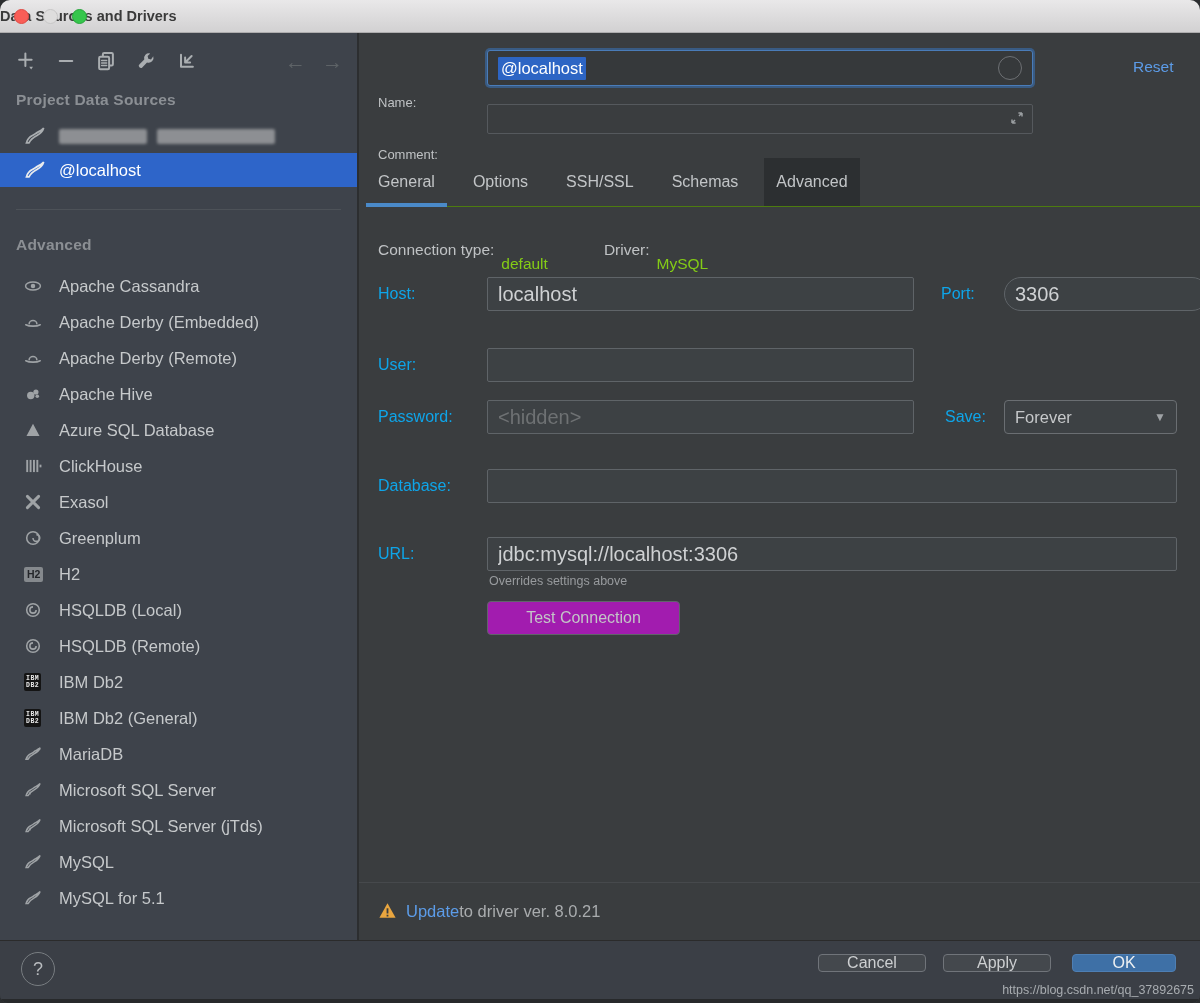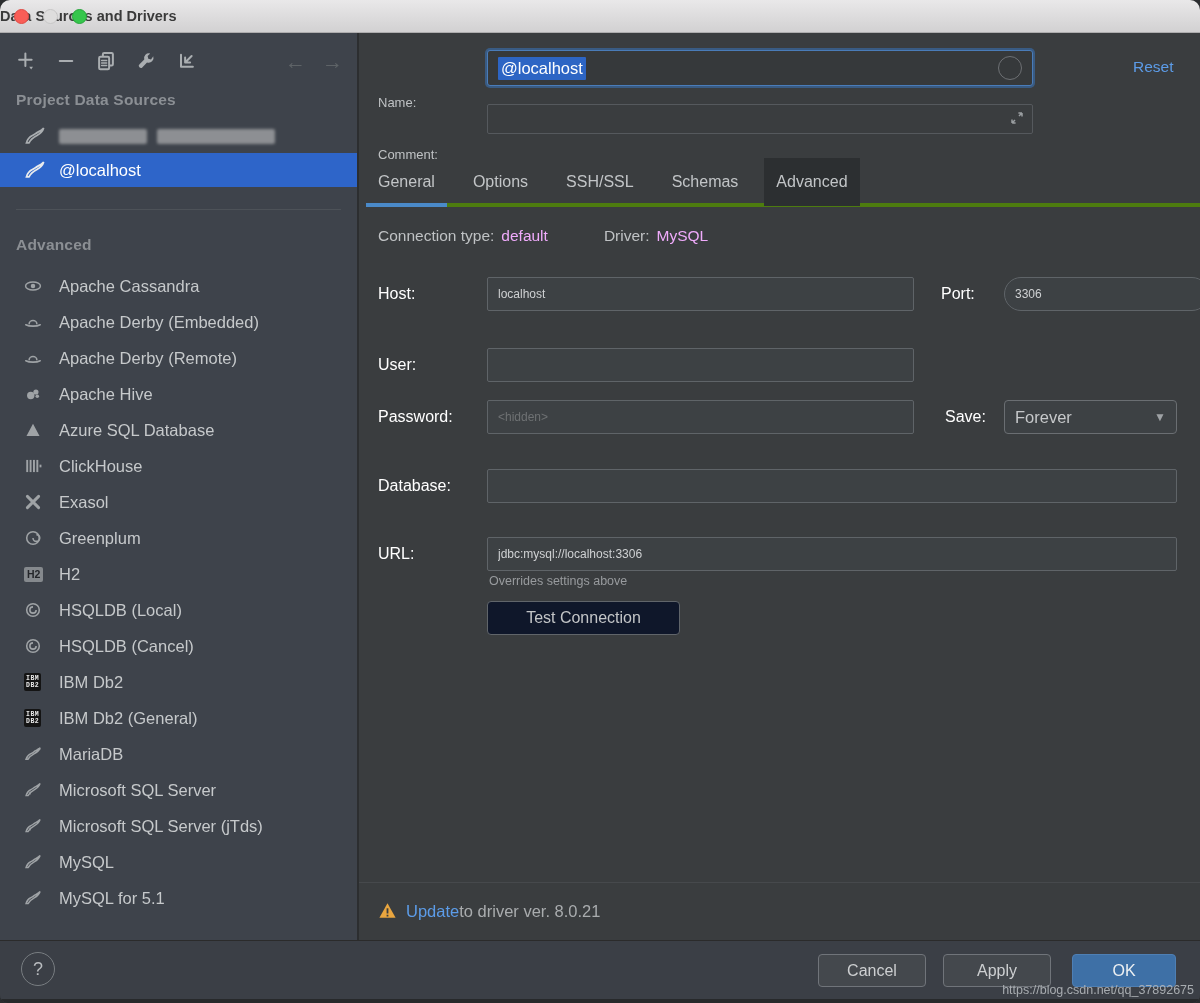--- a/index.html
+++ b/index.html
@@ -37,57 +37,57 @@
   .drv-list{margin-top:14px;}
   .drv-item{height:36px;display:flex;align-items:center;padding-left:24px;font-size:16.5px;color:#c6c9cb;cursor:pointer;}
   .drv-item .icn{width:22px;height:18px;margin-right:13px;color:#9fa3a6;flex:none;display:flex;align-items:center;justify-content:flex-start;}
   .drv-item .icn svg{width:18px;height:18px;}
   .badge{display:inline-block;font-weight:bold;border-radius:2px;text-align:center;}
   .badge.h2b{background:#85898d;color:#24262a;font-size:10.5px;padding:2px 3px;line-height:11px;}
   .badge.ibmb{background:#141414;color:#eaeaea;font-size:6.5px;line-height:7px;padding:2px 2px;letter-spacing:.5px;font-family:"Liberation Mono","DejaVu Sans Mono",monospace;}
   
   .panel{position:absolute;top:33px;left:359px;width:841px;height:907px;background:#3a3d3f;}
   .plabel{position:absolute;font-size:13px;color:#bfc2c4;margin-top:36px;}
-  .flabel{position:absolute;font-size:16px;color:#ffffff;}
+  .flabel{position:absolute;font-size:16px;color:#0ea5e9;}
   .name-input{position:absolute;left:128px;top:17px;width:546px;height:36px;background:#36393b;
     border:1px solid #4a7cb8;border-radius:3px;box-shadow:0 0 0 2px rgba(57,116,188,.55);
     display:flex;align-items:center;padding:0 10px;cursor:text;}
   .name-sel{background:#2d65c4;color:#fff;font-size:16.5px;padding:2px 3px;border-radius:1px;}
   .name-circle{position:absolute;right:10px;top:5px;width:24px;height:24px;border:1.5px solid #84888c;border-radius:50%;opacity:.7;}
   .reset-link{position:absolute;left:774px;top:25px;font-size:15.5px;color:#5c9ce8;cursor:pointer;}
   .comment-box{position:absolute;left:128px;top:71px;width:546px;height:30px;border:1px solid #55595d;border-radius:2px;cursor:text;}
   .expand-ic{position:absolute;right:7px;top:5px;color:#9a9ea1;}
-  .tabs{position:absolute;left:7px;top:125px;width:834px;height:49px;display:flex;border-bottom:4px solid #4d7c0f;}
+  .tabs{position:absolute;left:7px;top:125px;width:834px;height:49px;display:flex;border-bottom:1px solid #4d7c0f;}
   .tab{position:relative;height:48px;display:flex;align-items:center;padding:0 12px;margin-right:14px;
        font-size:16px;color:#c2c5c7;cursor:pointer;}
   .tab.highlighted{background:#2c2f31;}
   .tab.selected::after{content:"";position:absolute;left:0;right:0;bottom:-1px;height:4px;background:#4a8ac9;}
   .conn-row{position:absolute;left:19px;top:194px;display:flex;align-items:center;font-size:15.5px;color:#bfc2c4;}
-  .link{color:#f0abfc;cursor:pointer;}
+  .link{color:#84cc16;cursor:pointer;margin-top:28px;}
   .conn-row .v1{margin-left:7px;}
   .conn-row .l2{margin-left:56px;}
   .conn-row .v2{margin-left:7px;}
   .tf{position:absolute;height:34px;background:#3d4144;border:1px solid #5f6468;border-radius:2px;
-      color:#cfd1d3;font-size:12px;padding:0 10px;font-family:inherit;outline:none;}
+      color:#cfd1d3;font-size:20px;padding:0 10px;font-family:inherit;outline:none;}
   .tf::placeholder{color:#6e7173;}
   .selectbox{position:absolute;height:34px;background:#3d4144;border:1px solid #6a6e72;border-radius:4px;
       color:#c6c8ca;font-size:16.5px;display:flex;align-items:center;padding:0 10px;cursor:pointer;}
   .selectbox .caret{margin-left:auto;color:#9ea2a5;font-size:12px;}
   .hint{position:absolute;left:130px;top:541px;font-size:12.5px;color:#989b9e;}
   .btn{border-radius:4px;font-size:16px;font-family:inherit;cursor:pointer;display:flex;align-items:center;justify-content:center;}
-  .test-btn{position:absolute;left:128px;top:568px;width:193px;height:34px;background:#0f172a;border:1px solid #60656a;color:#c3c5c7;}
+  .test-btn{position:absolute;left:128px;top:568px;width:193px;height:34px;background:#a21caf;border:1px solid #60656a;color:#c3c5c7;}
   .update-row{position:absolute;left:0;top:849px;width:841px;height:57px;border-top:1px solid #46494c;
       display:flex;align-items:center;padding-left:19px;font-size:16.5px;color:#a9acae;}
   .update-row .wicon{width:19px;height:18px;margin-right:9px;display:flex;}
   .update-row .ulink{color:#5c9ce8;margin-right:0;cursor:pointer;}
   
   .footer{position:absolute;left:0;top:940px;width:1200px;height:63px;background:#3b3f46;border-top:1px solid #2b2b2b;}
   .help-circle{position:absolute;left:21px;top:11px;width:34px;height:34px;border:1.5px solid #787d81;border-radius:50%;
       color:#b9bcbf;font-size:18px;display:flex;align-items:center;justify-content:center;cursor:pointer;}
-  .fbtn{position:absolute;top:13px;height:33px;background:#44484d;border:1px solid #70747a;color:#cdcfd1;}
+  .fbtn{position:absolute;top:13px;height:18px;background:#44484d;border:1px solid #70747a;color:#cdcfd1;}
   .fbtn.cancel{left:818px;width:108px;}
   .fbtn.apply{left:943px;width:108px;}
   .fbtn.ok{left:1072px;width:104px;background:#3e70a6;border-color:#4e7fb4;color:#edf0f2;}
   .bottom-strip{position:absolute;left:0;bottom:0;width:100%;height:4px;background:#27292b;}
   .watermark{position:absolute;right:6px;top:42px;font-size:12.5px;color:#b4b8bc;opacity:.9;z-index:30;}
 </style>
 </head>
 <body>
 
 <div class="app">
@@ -249,21 +249,21 @@
           </span>
           <span>HSQLDB (Local)</span>
         </div>
         <div class="drv-item">
           <span class="icn">
             <svg viewBox="0 0 16 16" fill="none" stroke="currentColor" stroke-width="1.4">
               <circle cx="8" cy="8" r="5.6"></circle>
               <path d="M10.8 8a2.8 2.8 0 1 1-2.8-2.8"></path>
             </svg>
           </span>
-          <span>HSQLDB (Cancel)</span>
+          <span>HSQLDB (Remote)</span>
         </div>
         <div class="drv-item">
           <span class="icn">
             <span class="badge ibmb">IBM<br>DB2</span>
           </span>
           <span>IBM Db2</span>
         </div>
         <div class="drv-item">
           <span class="icn">
             <span class="badge ibmb">IBM<br>DB2</span>

